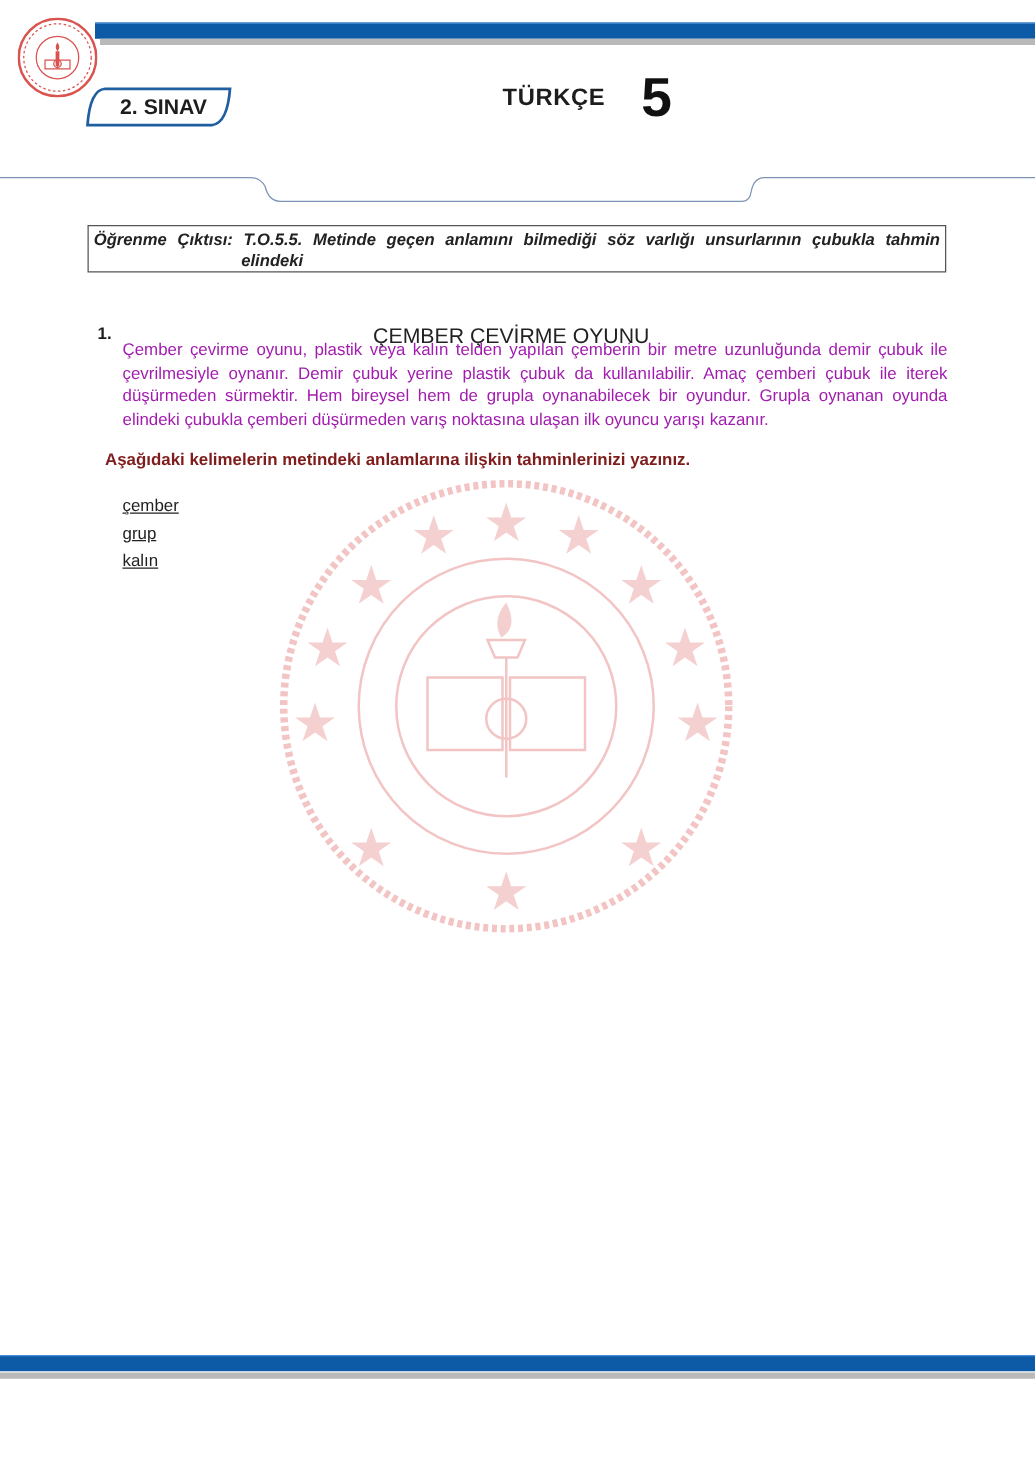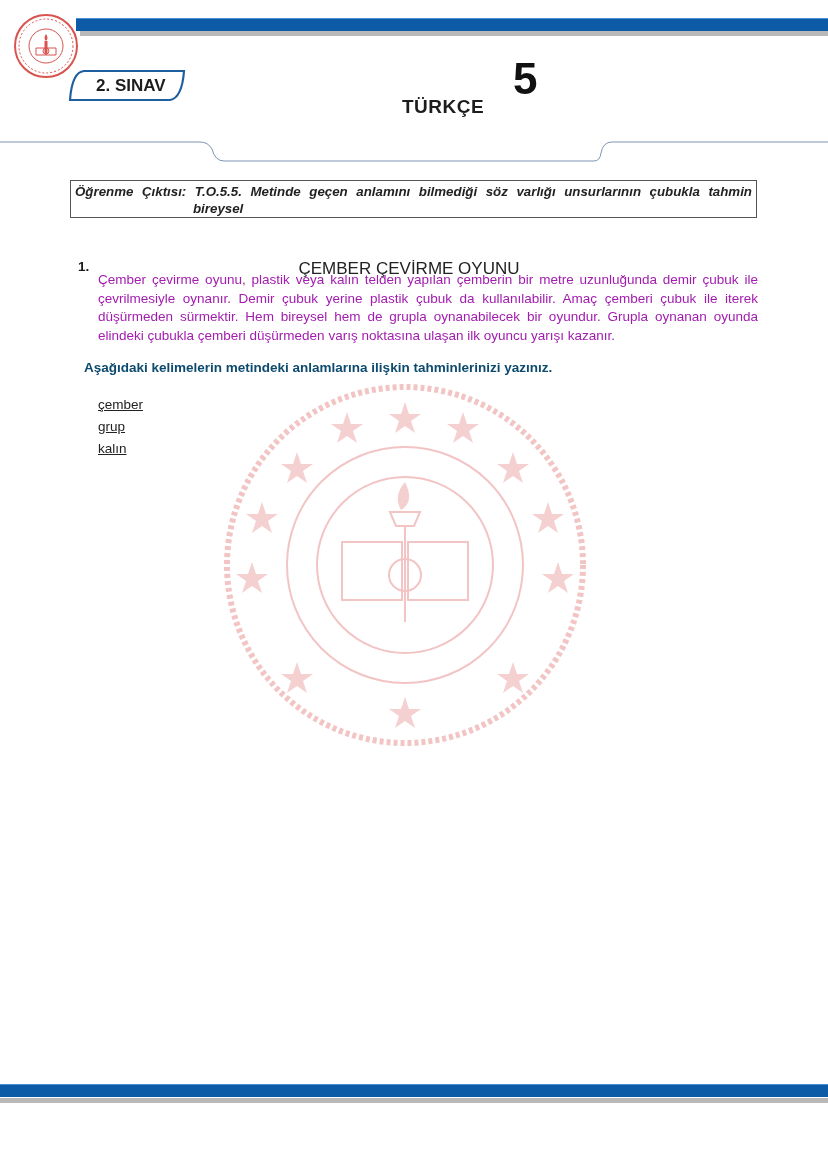--- a/index.html
+++ b/index.html
@@ -3,30 +3,30 @@
   <meta charset="utf-8">
   <style>
     html, body { margin: 0; padding: 0; background: #ffffff; }
     body { width: 828px; height: 1171px; position: relative; overflow: hidden; font-family: "Liberation Sans", sans-serif; color: #1a1a1a; }
     .abs { position: absolute; }
     .top-blue { left: 76px; top: 18px; width: 752px; height: 12px; background: #0d5aa7; border-top: 1px solid #4a8fd6; }
     .top-gray { left: 80px; top: 31px; width: 748px; height: 5px; background: #b9b9b9; }
     .logo { left: 14px; top: 14px; width: 64px; height: 64px; }
     .sinav-tab { left: 68px; top: 68px; width: 118px; height: 34px; }
     .sinav-label { left: 96px; top: 76px; font-size: 17px; font-weight: bold; color: #1d1d1d; }
-    .subject { left: 402px; top: 68px; font-size: 19px; font-weight: bold; letter-spacing: 0.5px; color: #1d1d1d; margin-top: 28px; }
+    .subject { left: 402px; top: 68px; font-size: 19px; font-weight: bold; letter-spacing: 0.5px; color: #1d1d1d; }
     .grade { left: 513px; top: 54px; font-size: 44px; font-weight: bold; color: #111; }
     .divider-svg { left: 0; top: 135px; width: 828px; height: 30px; }
     .outcome-box { left: 70px; top: 180px; width: 687px; height: 38px; border: 1.5px solid #555; box-sizing: border-box; font-style: italic; font-weight: bold; font-size: 13.3px; color: #222; }
     .outcome-line1 { position: absolute; left: 4px; top: 3px; right: 4px; text-align: justify; text-align-last: justify; }
     .outcome-line2 { position: absolute; left: 122px; top: 20px; }
     .q-num { left: 78px; top: 259px; font-size: 13.5px; font-weight: bold; }
     .q-title { left: 0; width: 818px; top: 259px; text-align: center; font-size: 17px; color: #222; }
     .passage { left: 98px; top: 271px; width: 660px; font-size: 13.5px; line-height: 18.5px; text-align: justify; color: #a21caf; }
-    .instruction { left: 84px; top: 360px; font-size: 13.5px; font-weight: bold; color: #0c4a6e; }
+    .instruction { left: 84px; top: 360px; font-size: 13.5px; font-weight: bold; color: #7f1d1d; }
     .words { left: 98px; top: 394px; font-size: 13.5px; line-height: 22px; color: #222; text-decoration: underline; }
     .watermark { left: 222px; top: 382px; width: 366px; height: 366px; opacity: 1; }
     .bottom-blue { left: 0; top: 1084px; width: 828px; height: 12px; background: #0d5aa7; border-top: 1px solid #4a8fd6; }
     .bottom-gray { left: 0; top: 1098px; width: 828px; height: 5px; background: #b9b9b9; }
   </style>
 </head>
 <body>
 
 <div class="abs top-blue"></div>
 <div class="abs top-gray"></div>
@@ -48,21 +48,21 @@
 
 <div class="abs subject">TÜRKÇE</div>
 <div class="abs grade">5</div>
 
 <svg class="abs divider-svg" viewBox="0 0 828 30">
   <path d="M0 7 L200 7 Q208 7 212 14 Q215 26 224 26 L594 26 Q600 26 601 18 Q603 7 612 7 L828 7" fill="none" stroke="#7d95b5" stroke-width="1"></path>
 </svg>
 
 <div class="abs outcome-box">
   <div class="outcome-line1">Öğrenme Çıktısı: T.O.5.5. Metinde geçen anlamını bilmediği söz varlığı unsurlarının çubukla tahmin</div>
-  <div class="outcome-line2">bireysel</div>
+  <div class="outcome-line2">elindeki</div>
 </div>
 
 <svg class="abs watermark" viewBox="0 0 366 366">
   <g fill="none" stroke="#f2c4c4">
     <circle cx="183" cy="183" r="178" stroke-width="6" stroke-dasharray="4 3"></circle>
     <circle cx="183" cy="183" r="118" stroke-width="2"></circle>
     <circle cx="183" cy="183" r="88" stroke-width="2"></circle>
     <path d="M120 160 h60 v58 h-60z M186 160 h60 v58 h-60z" stroke-width="2"></path>
     <circle cx="183" cy="193" r="16" stroke-width="2"></circle>
     <path d="M168 130 h30 l-6 14 h-18z" stroke-width="2"></path>

